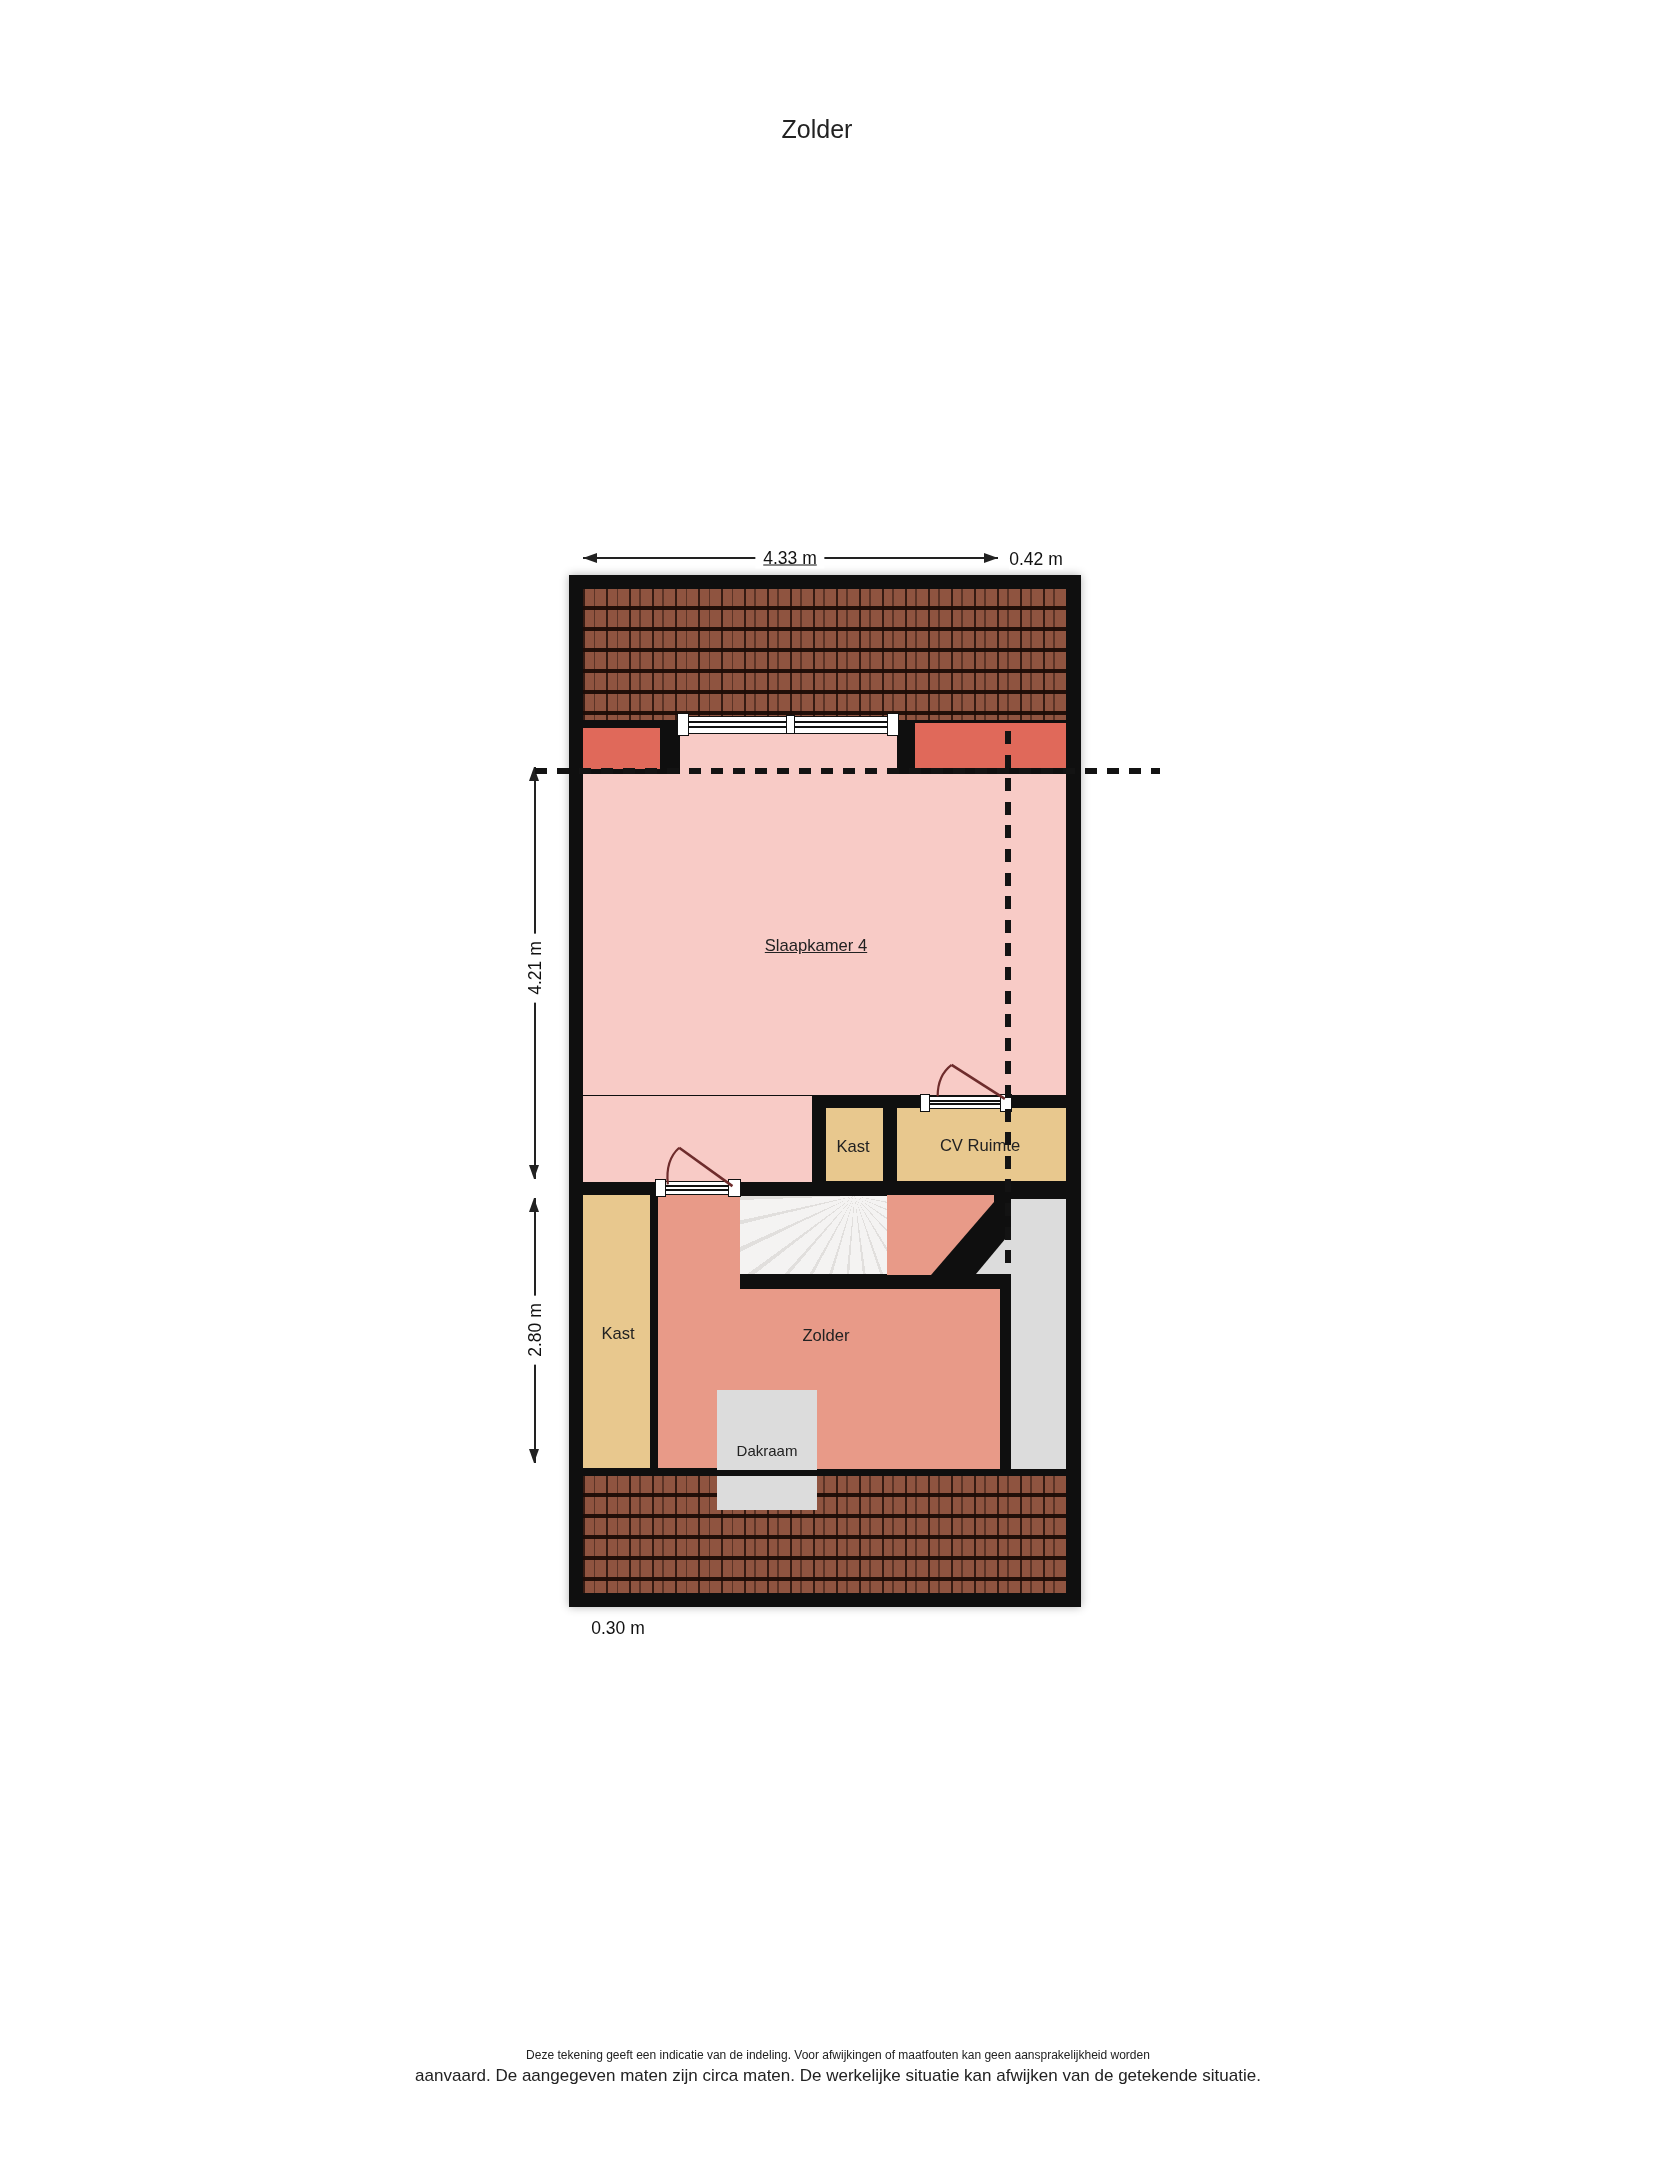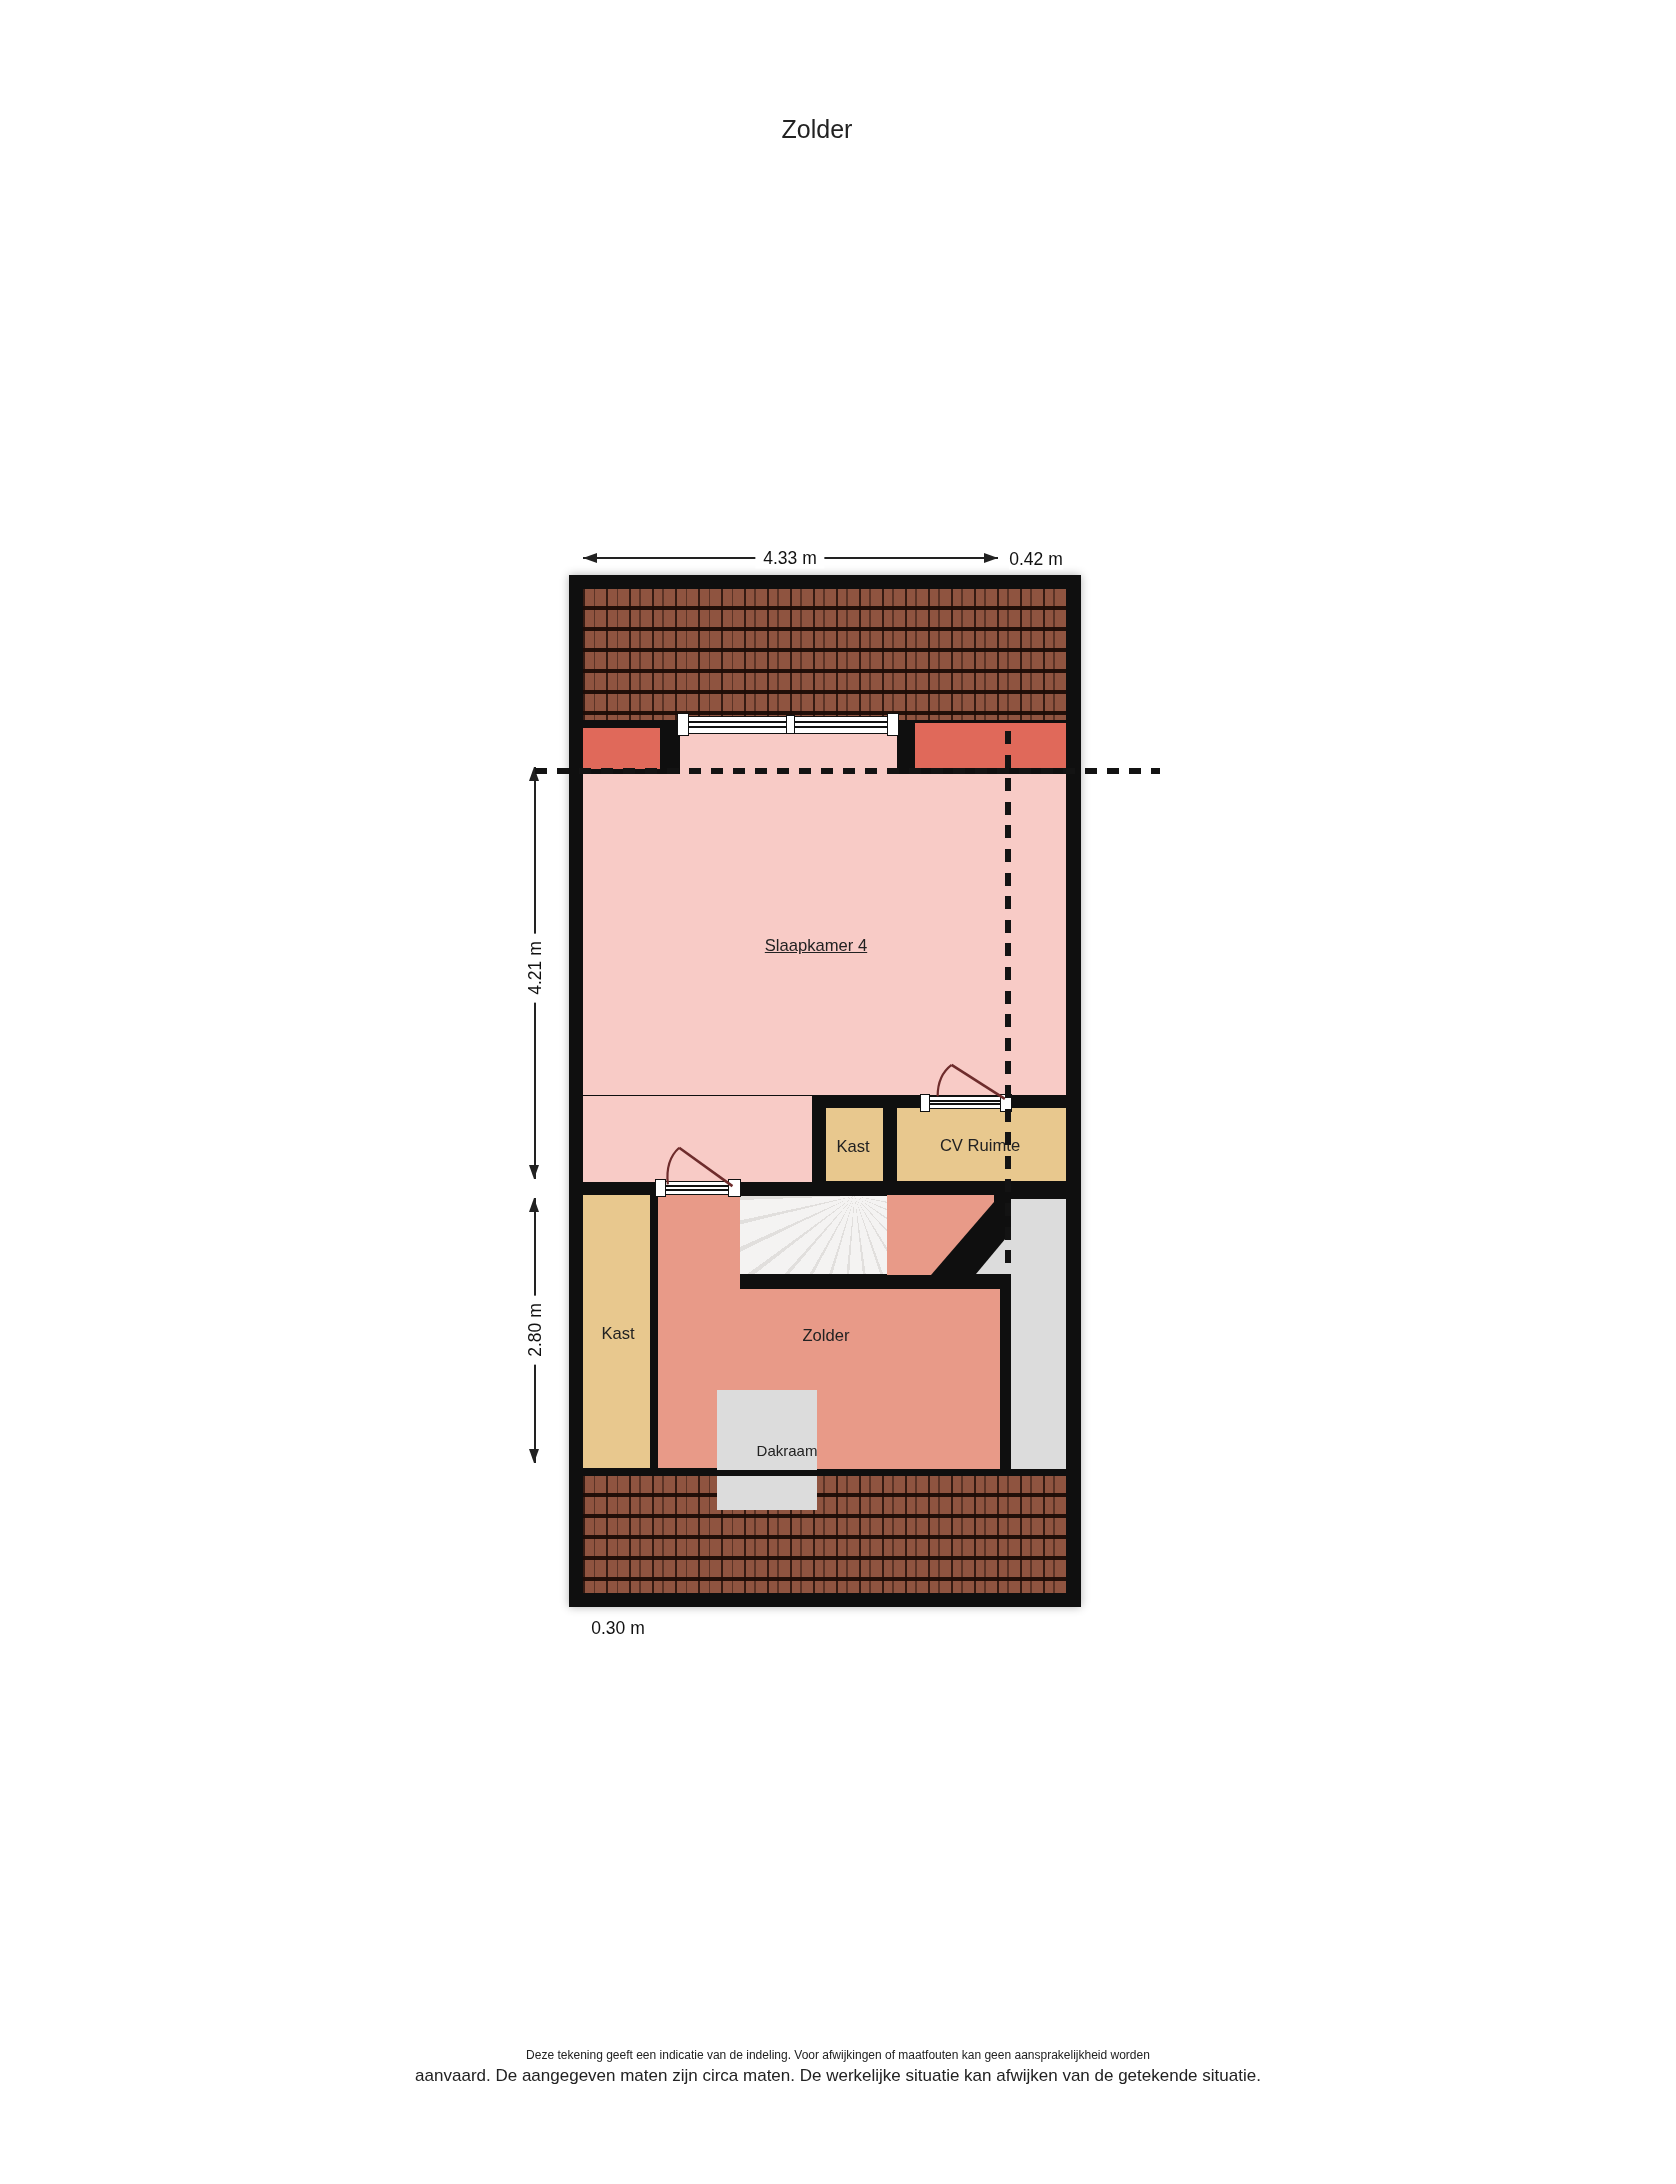--- a/index.html
+++ b/index.html
@@ -31,21 +31,21 @@
   .wincap{position:absolute;background:#fff;border:1.7px solid #111;box-sizing:border-box;z-index:5;}
   .dash-h{position:absolute;height:6.1px;background:repeating-linear-gradient(90deg,#131313 0 12.2px,rgba(0,0,0,0) 12.2px 22px);z-index:6;}
   .dash-v{position:absolute;width:6.1px;background:repeating-linear-gradient(180deg,#131313 0 13px,rgba(0,0,0,0) 13px 23.6px);z-index:6;}
   .dimline-h{position:absolute;height:1.7px;background:#222;}
   .dimline-v{position:absolute;width:1.7px;background:#222;}
   .arr{position:absolute;width:0;height:0;border-style:solid;}
   .arr.left {border-width:5.2px 14px 5.2px 0;border-color:transparent #222 transparent transparent;}
   .arr.right{border-width:5.2px 0 5.2px 14px;border-color:transparent transparent transparent #222;}
   .arr.up   {border-width:0 5.2px 14px 5.2px;border-color:transparent transparent #222 transparent;}
   .arr.down {border-width:14px 5.2px 0 5.2px;border-color:#222 transparent transparent transparent;}
-  .z2{z-index:2;} .z3{z-index:3;} .z7{z-index:7;padding-left:40px;}
+  .z2{z-index:2;} .z3{z-index:3;} .z7{z-index:7;}
   #doorsvg{position:absolute;left:0;top:0;z-index:6;pointer-events:none;}
 </style>
 </head>
 <body>
 
 <div class="lbl" style="left:817px;top:129px;font-size:25px;">Zolder</div>
 
 <div id="plan" class="abs">
 
   <div class="tiles" style="left:14px;top:14px;width:483px;height:131px;"></div>
@@ -102,21 +102,21 @@
   <div class="lbl" style="left:49px;top:759px;">Kast</div>
   <div class="lbl" style="left:257px;top:761px;">Zolder</div>
 </div>
 
 <div class="dash-h" style="left:535px;top:768px;width:625px;"></div>
 <div class="dash-v" style="left:1005px;top:731px;height:534px;"></div>
 
 <div class="dimline-h" style="left:583px;top:557px;width:415px;"></div>
 <div class="arr left" style="left:583px;top:553px;"></div>
 <div class="arr right" style="left:984px;top:553px;"></div>
-<div class="dimlbl" style="left:790px;top:558px;">4.33 m</div>
+<div class="dimlbl" style="left:790px;top:558px;text-decoration:underline;">4.33 m</div>
 <div class="dimlbl" style="left:1036px;top:559px;padding:0;">0.42 m</div>
 
 <div class="dimline-v" style="left:534px;top:767px;height:412px;"></div>
 <div class="arr up" style="left:529px;top:767px;"></div>
 <div class="arr down" style="left:529px;top:1165px;"></div>
 <div class="dimlbl rot" style="left:535px;top:968px;">4.21 m</div>
 
 <div class="dimline-v" style="left:534px;top:1198px;height:265px;"></div>
 <div class="arr up" style="left:529px;top:1198px;"></div>
 <div class="arr down" style="left:529px;top:1449px;"></div>

